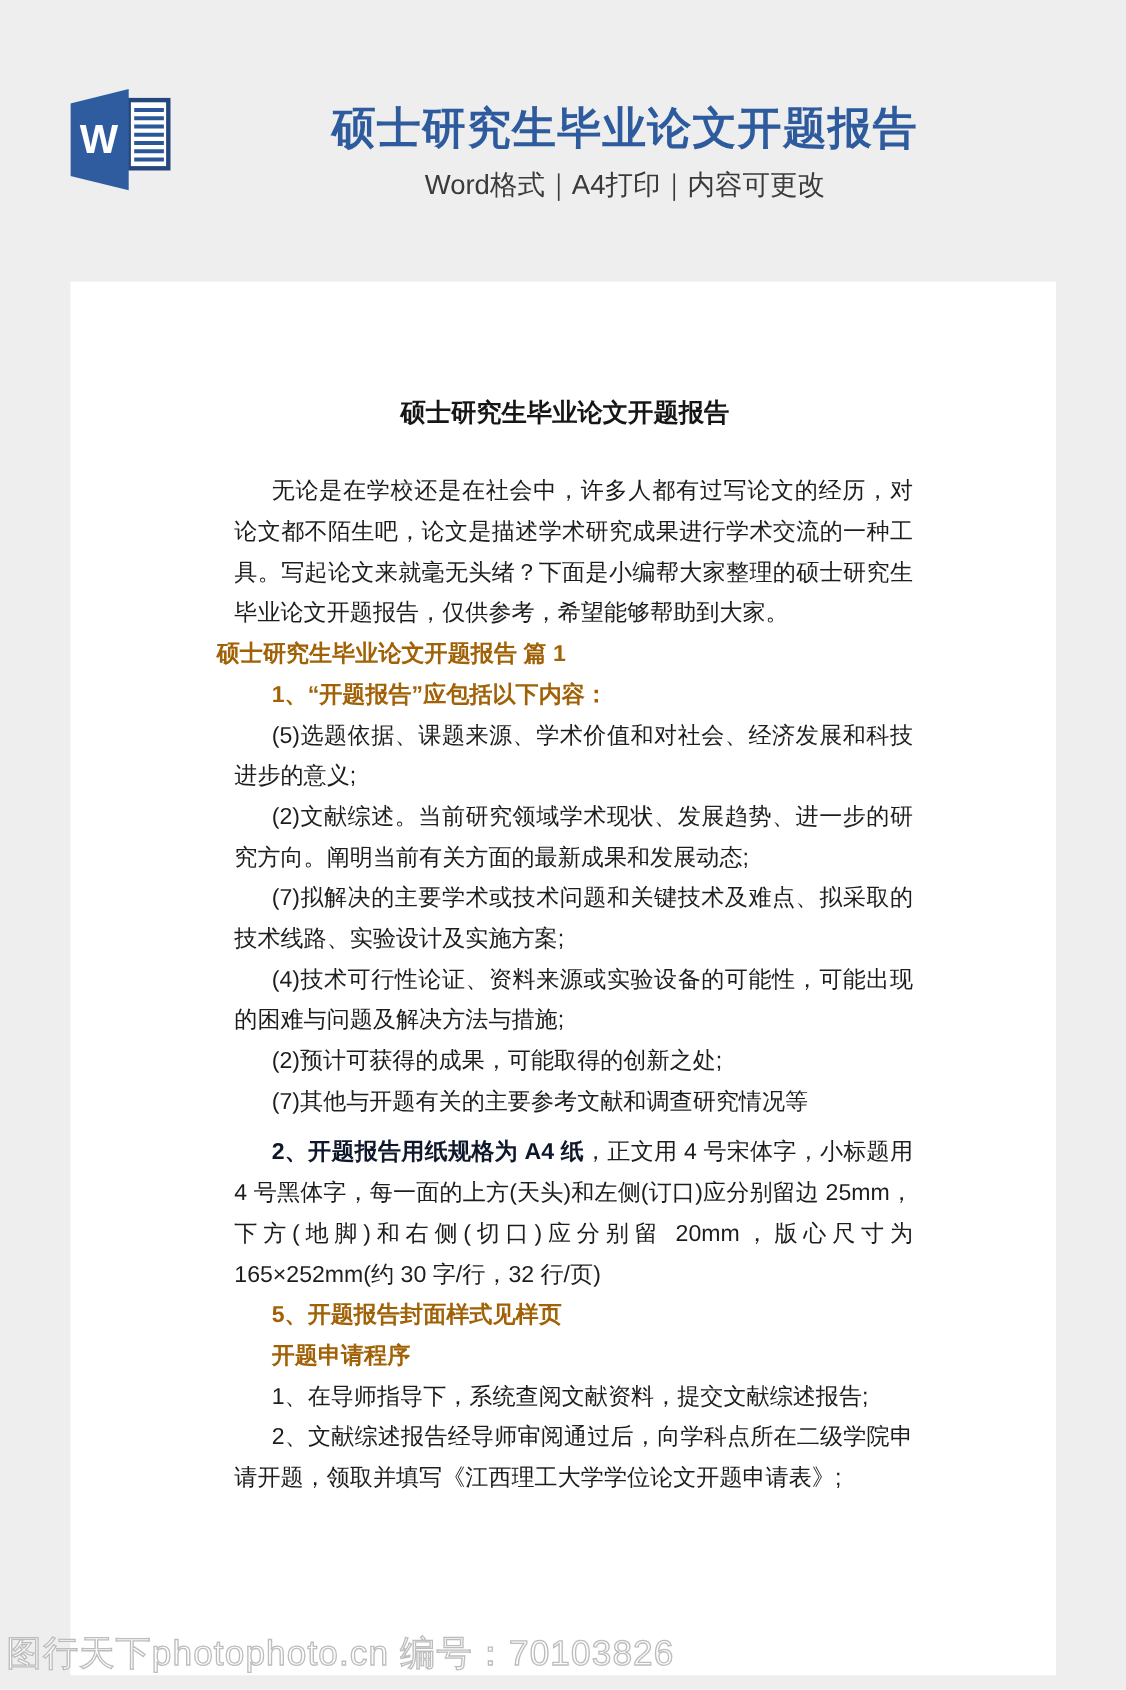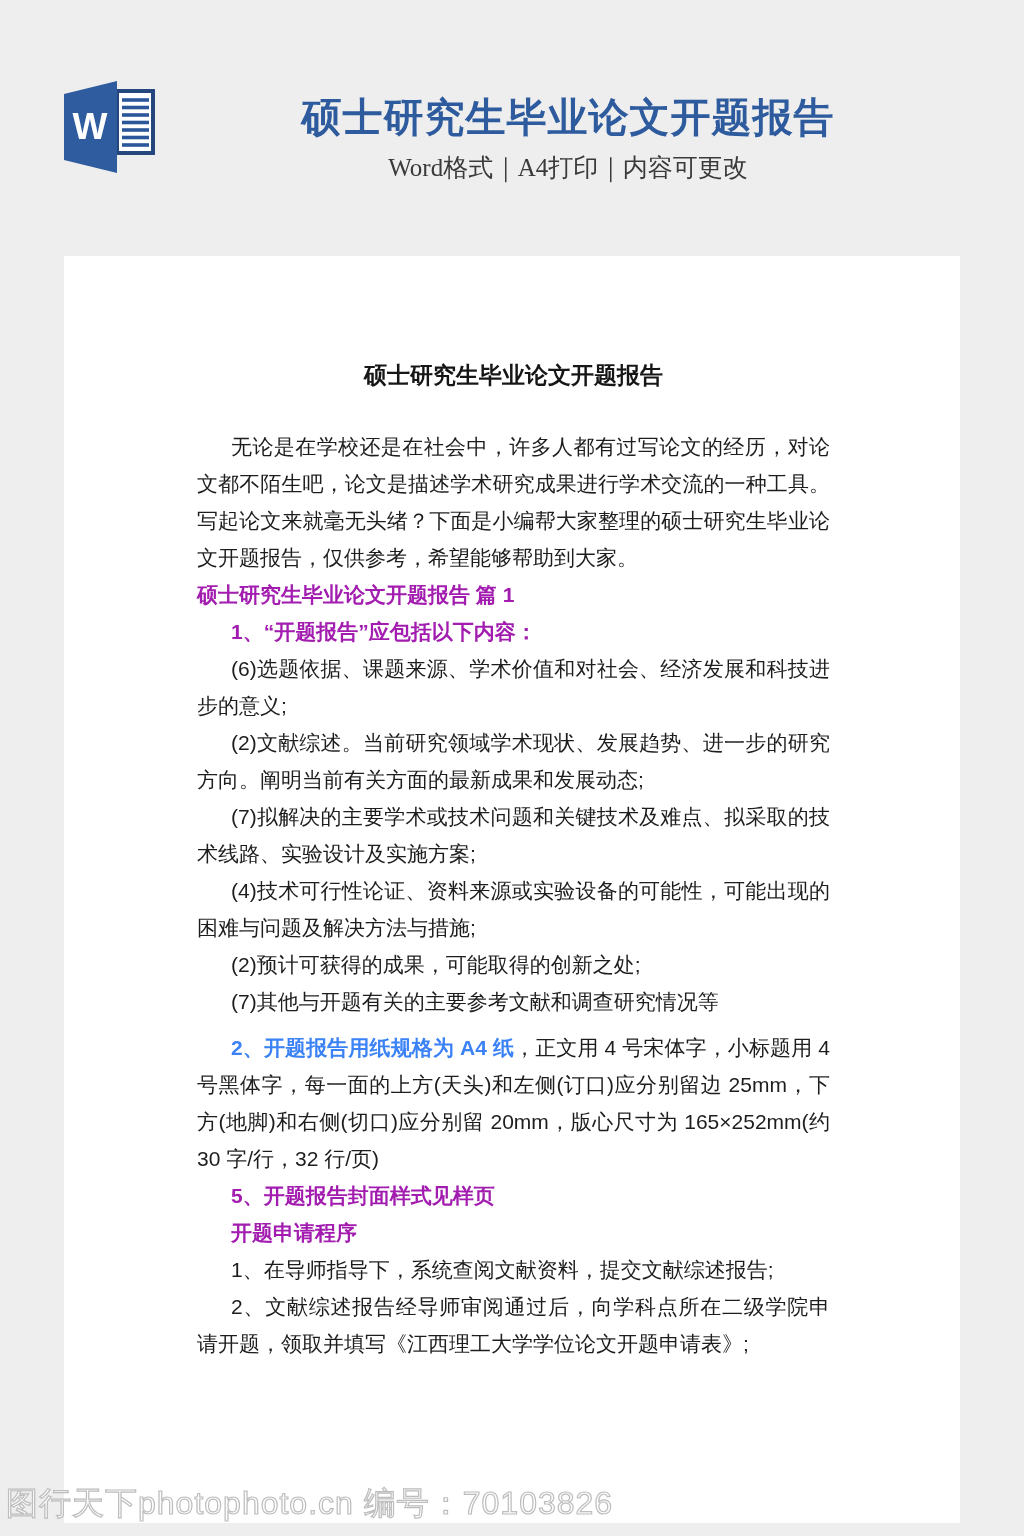--- a/index.html
+++ b/index.html
@@ -35,21 +35,20 @@
     font-weight: 700;
     color: #2d5b9e;
     letter-spacing: 1px;
     white-space: nowrap;
   }
   .head-subtitle {
     margin-top: 14px;
     font-size: 25px;
     line-height: 28px;
     color: #3a3a3a;
-    font-family: Liberation Serif, serif;
   }
 
   
   .doc-page {
     position: absolute;
     left: 64px;
     top: 256px;
     width: 896px;
     height: 1267px;
     background: #ffffff;
@@ -64,24 +63,24 @@
     color: #161616;
     text-align: center;
   }
   .para {
     margin: 0;
     font-size: 21px;
     line-height: 37px;
     color: #1d1d1d;
     text-align: justify;
   }
-  .para.heading, .para.heading-indent { font-weight: 700; color: #a21caf; }
-  .para.body-indent, .para.heading-indent, .para.mixed { text-indent: 34px; }
+  .para.heading, .para.heading-indent { font-weight: 700; color: #a16207; }
+  .para.body-indent, .para.heading-indent, .para.mixed { text-indent: 34px; margin-left: 16px; }
   .para.mixed { margin-top: 9px; }
-  .para b { font-weight: 700; color: #3b82f6; }
+  .para b { font-weight: 700; color: #0f172a; }
 
   
   .watermark {
     position: absolute;
     left: 6px;
     top: 1486px;
     font-size: 32px;
     line-height: 34px;
     letter-spacing: 1px;
     color: #fdfdfd;
@@ -114,21 +113,21 @@
       <div class="head-subtitle">Word格式｜A4打印｜内容可更改</div>
     </div>
   </div>
 
   <div class="doc-page">
     <h2 class="doc-title">硕士研究生毕业论文开题报告</h2>
     <div>
         <p class="para body-indent">无论是在学校还是在社会中，许多人都有过写论文的经历，对论文都不陌生吧，论文是描述学术研究成果进行学术交流的一种工具。写起论文来就毫无头绪？下面是小编帮大家整理的硕士研究生毕业论文开题报告，仅供参考，希望能够帮助到大家。</p>
         <p class="para heading">硕士研究生毕业论文开题报告 篇 1</p>
         <p class="para heading-indent">1、“开题报告”应包括以下内容：</p>
-        <p class="para body-indent">(6)选题依据、课题来源、学术价值和对社会、经济发展和科技进步的意义;</p>
+        <p class="para body-indent">(5)选题依据、课题来源、学术价值和对社会、经济发展和科技进步的意义;</p>
         <p class="para body-indent">(2)文献综述。当前研究领域学术现状、发展趋势、进一步的研究方向。阐明当前有关方面的最新成果和发展动态;</p>
         <p class="para body-indent">(7)拟解决的主要学术或技术问题和关键技术及难点、拟采取的技术线路、实验设计及实施方案;</p>
         <p class="para body-indent">(4)技术可行性论证、资料来源或实验设备的可能性，可能出现的困难与问题及解决方法与措施;</p>
         <p class="para body-indent">(2)预计可获得的成果，可能取得的创新之处;</p>
         <p class="para body-indent">(7)其他与开题有关的主要参考文献和调查研究情况等</p>
         <p class="para mixed"><b>2、开题报告用纸规格为 A4 纸</b>，正文用 4 号宋体字，小标题用 4 号黑体字，每一面的上方(天头)和左侧(订口)应分别留边 25mm，下方(地脚)和右侧(切口)应分别留 20mm，版心尺寸为 165×252mm(约 30 字/行，32 行/页)</p>
         <p class="para heading-indent">5、开题报告封面样式见样页</p>
         <p class="para heading-indent">开题申请程序</p>
         <p class="para body-indent">1、在导师指导下，系统查阅文献资料，提交文献综述报告;</p>
         <p class="para body-indent">2、文献综述报告经导师审阅通过后，向学科点所在二级学院申请开题，领取并填写《江西理工大学学位论文开题申请表》;</p>

